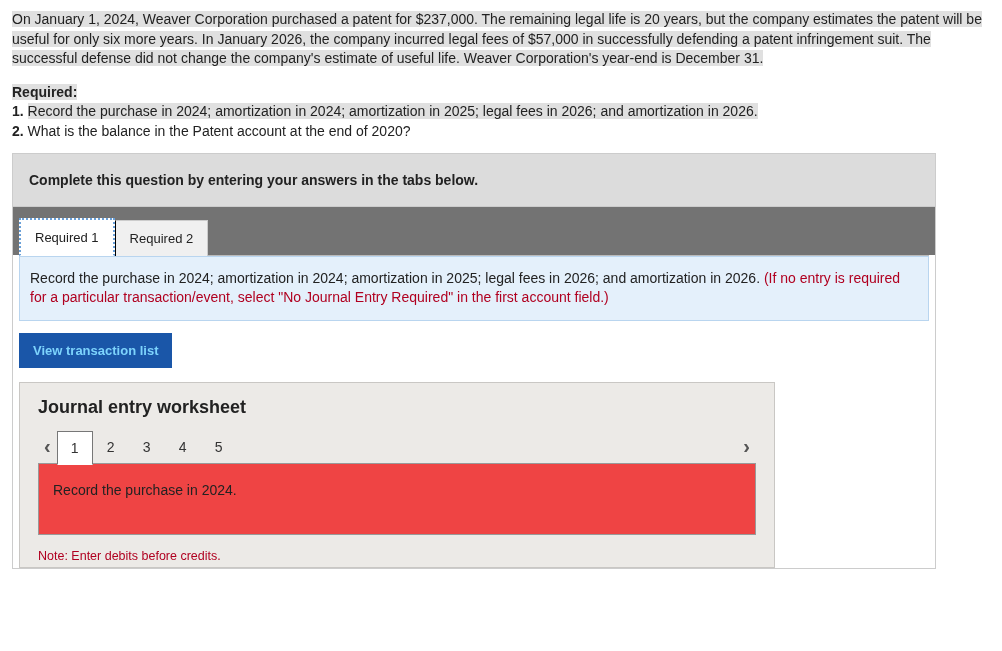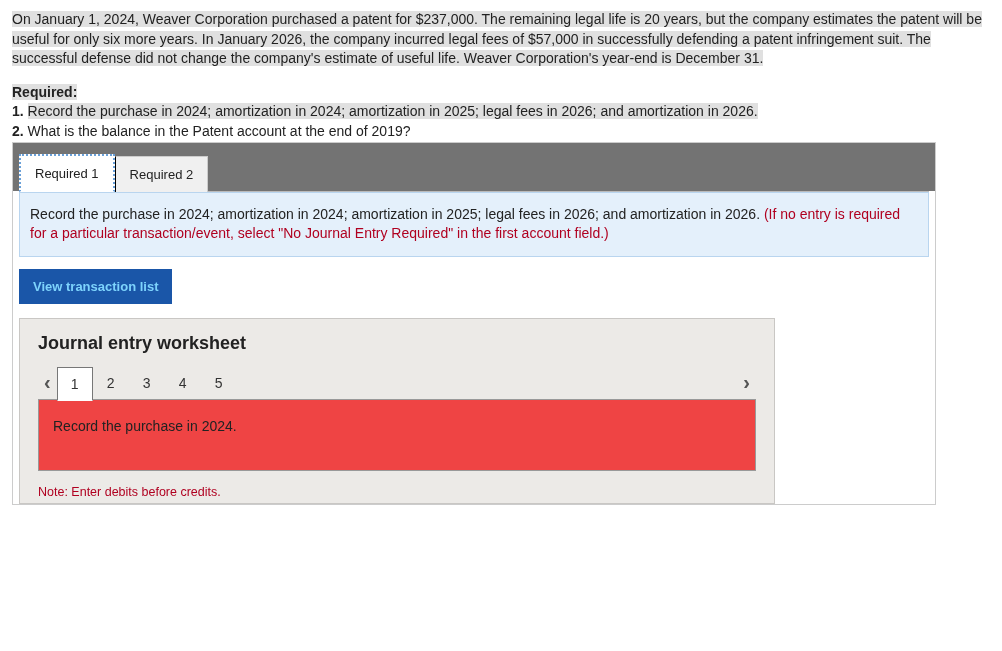--- a/index.html
+++ b/index.html
@@ -6,21 +6,21 @@
   body {
     font-family: Arial, Helvetica, sans-serif;
     font-size: 14px;
     color: #222;
     background: #fff;
     padding: 10px 12px;
     width: 1002px;
   }
   .highlight { background: #e0e0e0; }
   .problem-text { line-height: 1.4; margin-bottom: 14px; }
-  .required-block { margin-bottom: 0; }
+  .required-block { margin-bottom: 11px; }
   .required-block .bold { font-weight: bold; }
   .required-block .line { line-height: 1.4; }
 
   .answer-panel {
     border: 1px solid #ccc;
     background: #fff;
     width: 924px;
   }
   .instruction-bar {
     background: #dcdcdc;
@@ -149,25 +149,26 @@
 </div>
 
 <div class="required-block">
   <div class="line"><span class="bold highlight">Required:</span></div>
   <div class="line">
     <span class="bold">1.</span>
     <span class="highlight">Record the purchase in 2024; amortization in 2024; amortization in 2025; legal fees in 2026; and amortization in 2026.</span>
   </div>
   <div class="line">
     <span class="bold">2.</span>
-    <span>What is the balance in the Patent account at the end of 2019?</span>
+    <span>What is the balance in the Patent account at the end of 2020?</span>
   </div>
 </div>
 
 <div class="answer-panel">
+  <div class="instruction-bar">Complete this question by entering your answers in the tabs below.</div>
 
   <div class="tabs-row">
     <div class="tab active">
       <span>Required 1</span>
     </div>
     <div class="tab inactive">
       <span>Required 2</span>
     </div>
   </div>
   <div class="tabs-underline"></div>

